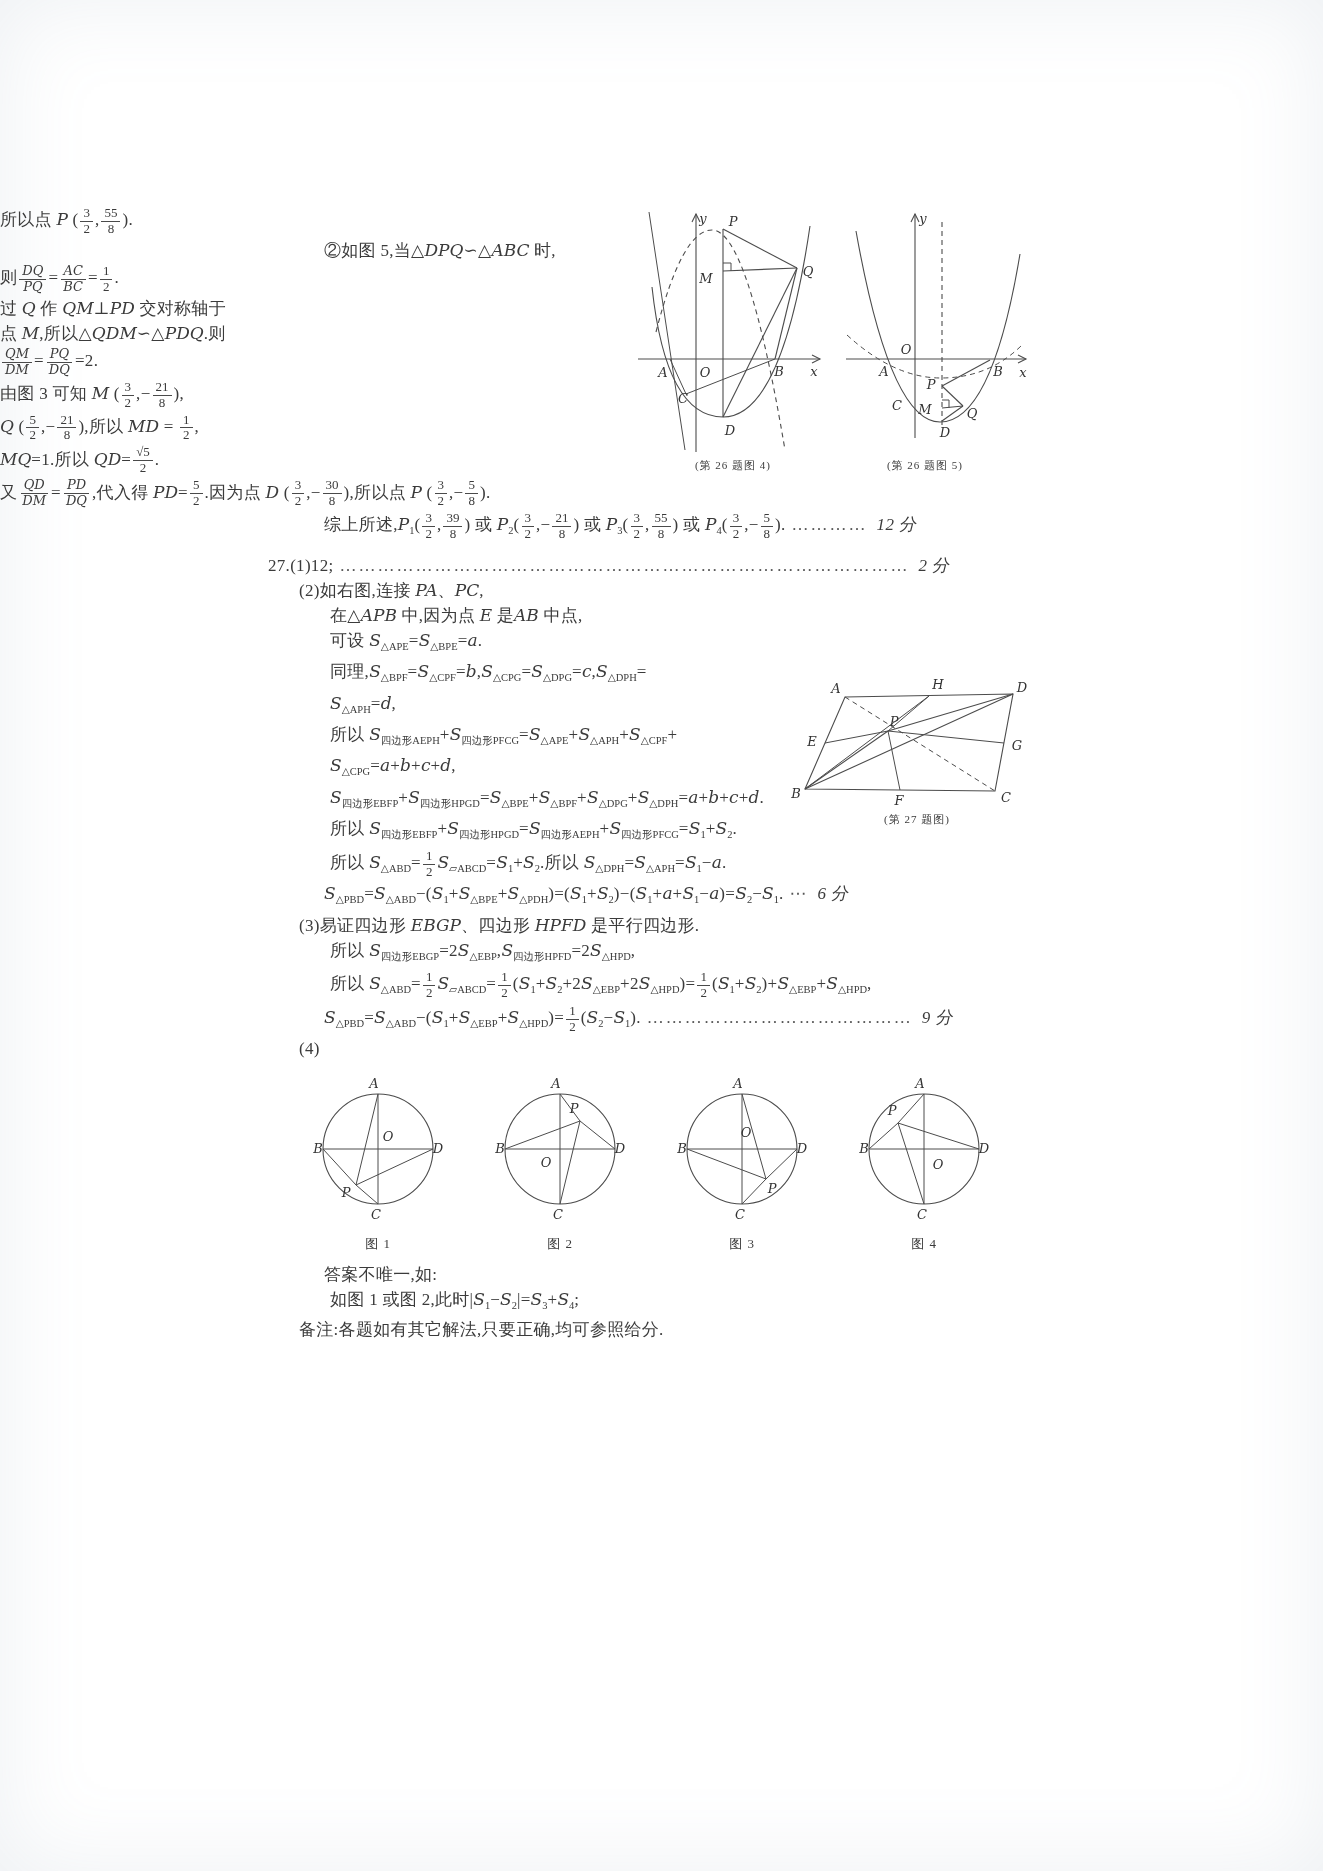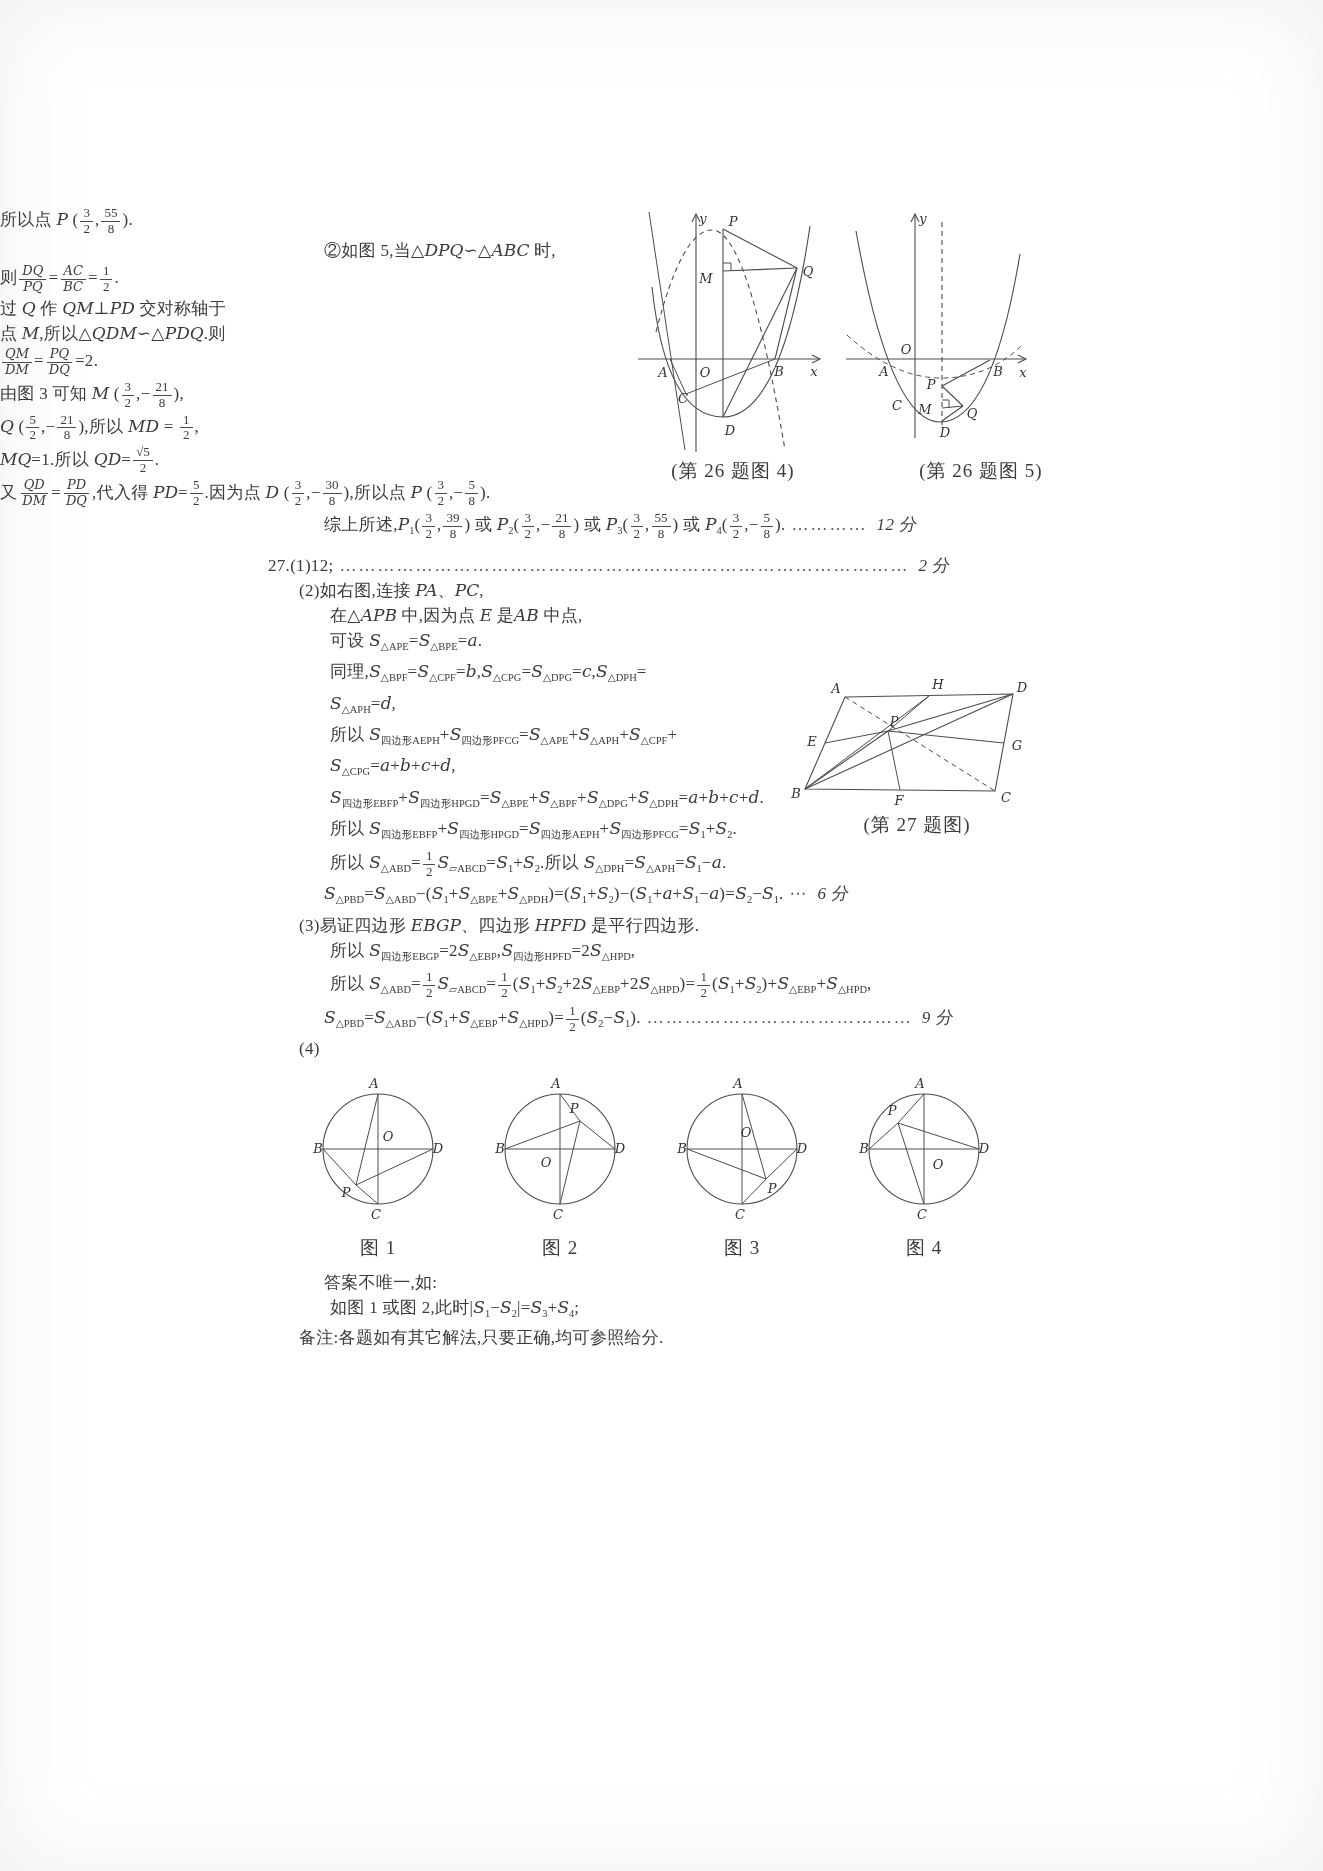--- a/index.html
+++ b/index.html
@@ -19,29 +19,29 @@
   .mv{font-family:"DejaVu Serif",serif;font-style:italic;letter-spacing:0;}
   sub{font-size:10.5px;letter-spacing:0;}
   .fr{display:inline-flex;flex-direction:column;align-items:center;vertical-align:middle;
       font-size:13px;line-height:1.15;margin:1px 2px;letter-spacing:0;}
   .fr .fn{border-bottom:1px solid #4a4a4a;padding:0 3px;}
   .fr .fd{padding:0 3px;}
   .dots{letter-spacing:2px;margin-left:6px;color:#555;}
   .score{margin-left:9px;font-style:italic;}
   .sec27{margin-top:10px;}
   .figabs{position:absolute;}
-  .fig-caption{position:absolute;font-size:19px;text-align:center;color:#3b3b3b;letter-spacing:1px;}
+  .fig-caption{position:absolute;font-size:11px;text-align:center;color:#3b3b3b;letter-spacing:1px;}
   svg .stroke{stroke:#4c4c4c;fill:none;stroke-width:1.1;}
   svg .dash{stroke-dasharray:5 4;}
   svg .thin{stroke-width:1;}
   svg text{font-size:13px;fill:#333;font-family:"DejaVu Serif",serif;font-style:italic;}
   .circles-row{display:flex;gap:50px;margin-left:312px;margin-top:14px;}
   .circle-cell{text-align:center;}
   .circle-cell svg{display:block;}
-  .circle-cell .cap{font-size:19px;margin-top:2px;letter-spacing:1px;}
+  .circle-cell .cap{font-size:13px;margin-top:2px;letter-spacing:1px;}
   .tail{margin-top:10px;}
 </style>
 </head>
 <body>
 
 <div class="page">
 
   <svg class="figabs" style="left:630px;top:195px" width="210" height="285" viewBox="630 195 210 285">
     <path class="stroke" d="M638,359 L820,359"></path>
     <path class="stroke" d="M812,355 L820,359 L812,363"></path>
@@ -91,21 +91,21 @@
         <text x="906" y="354" text-anchor="middle">O</text>
         <text x="998" y="376" text-anchor="middle">B</text>
         <text x="1023" y="377" text-anchor="middle">x</text>
         <text x="897" y="410" text-anchor="middle">C</text>
         <text x="931" y="389" text-anchor="middle">P</text>
         <text x="925" y="414" text-anchor="middle">M</text>
         <text x="972" y="418" text-anchor="middle">Q</text>
         <text x="945" y="437" text-anchor="middle">D</text>
       </g>
   </svg>
-  <div class="fig-caption" style="left:896px;top:458px;width:170px">(第 26 题图 5)</div>
+  <div class="fig-caption" style="left:840px;top:458px;width:170px">(第 26 题图 5)</div>
 
   <svg class="figabs" style="left:765px;top:678px" width="280" height="152" viewBox="765 678 280 152">
     <path class="stroke" d="M845,697 L1013,694 L995,791 L805,789 Z"></path>
     <path class="stroke thin" d="M888,731 L825,743"></path>
     <path class="stroke thin" d="M888,731 L929,696"></path>
     <path class="stroke thin" d="M888,731 L900,790"></path>
     <path class="stroke thin" d="M888,731 L1004,743"></path>
     <path class="stroke" d="M805,789 L888,731"></path>
     <path class="stroke" d="M888,731 L1013,694"></path>
     <path class="stroke" d="M805,789 L1013,694"></path>

